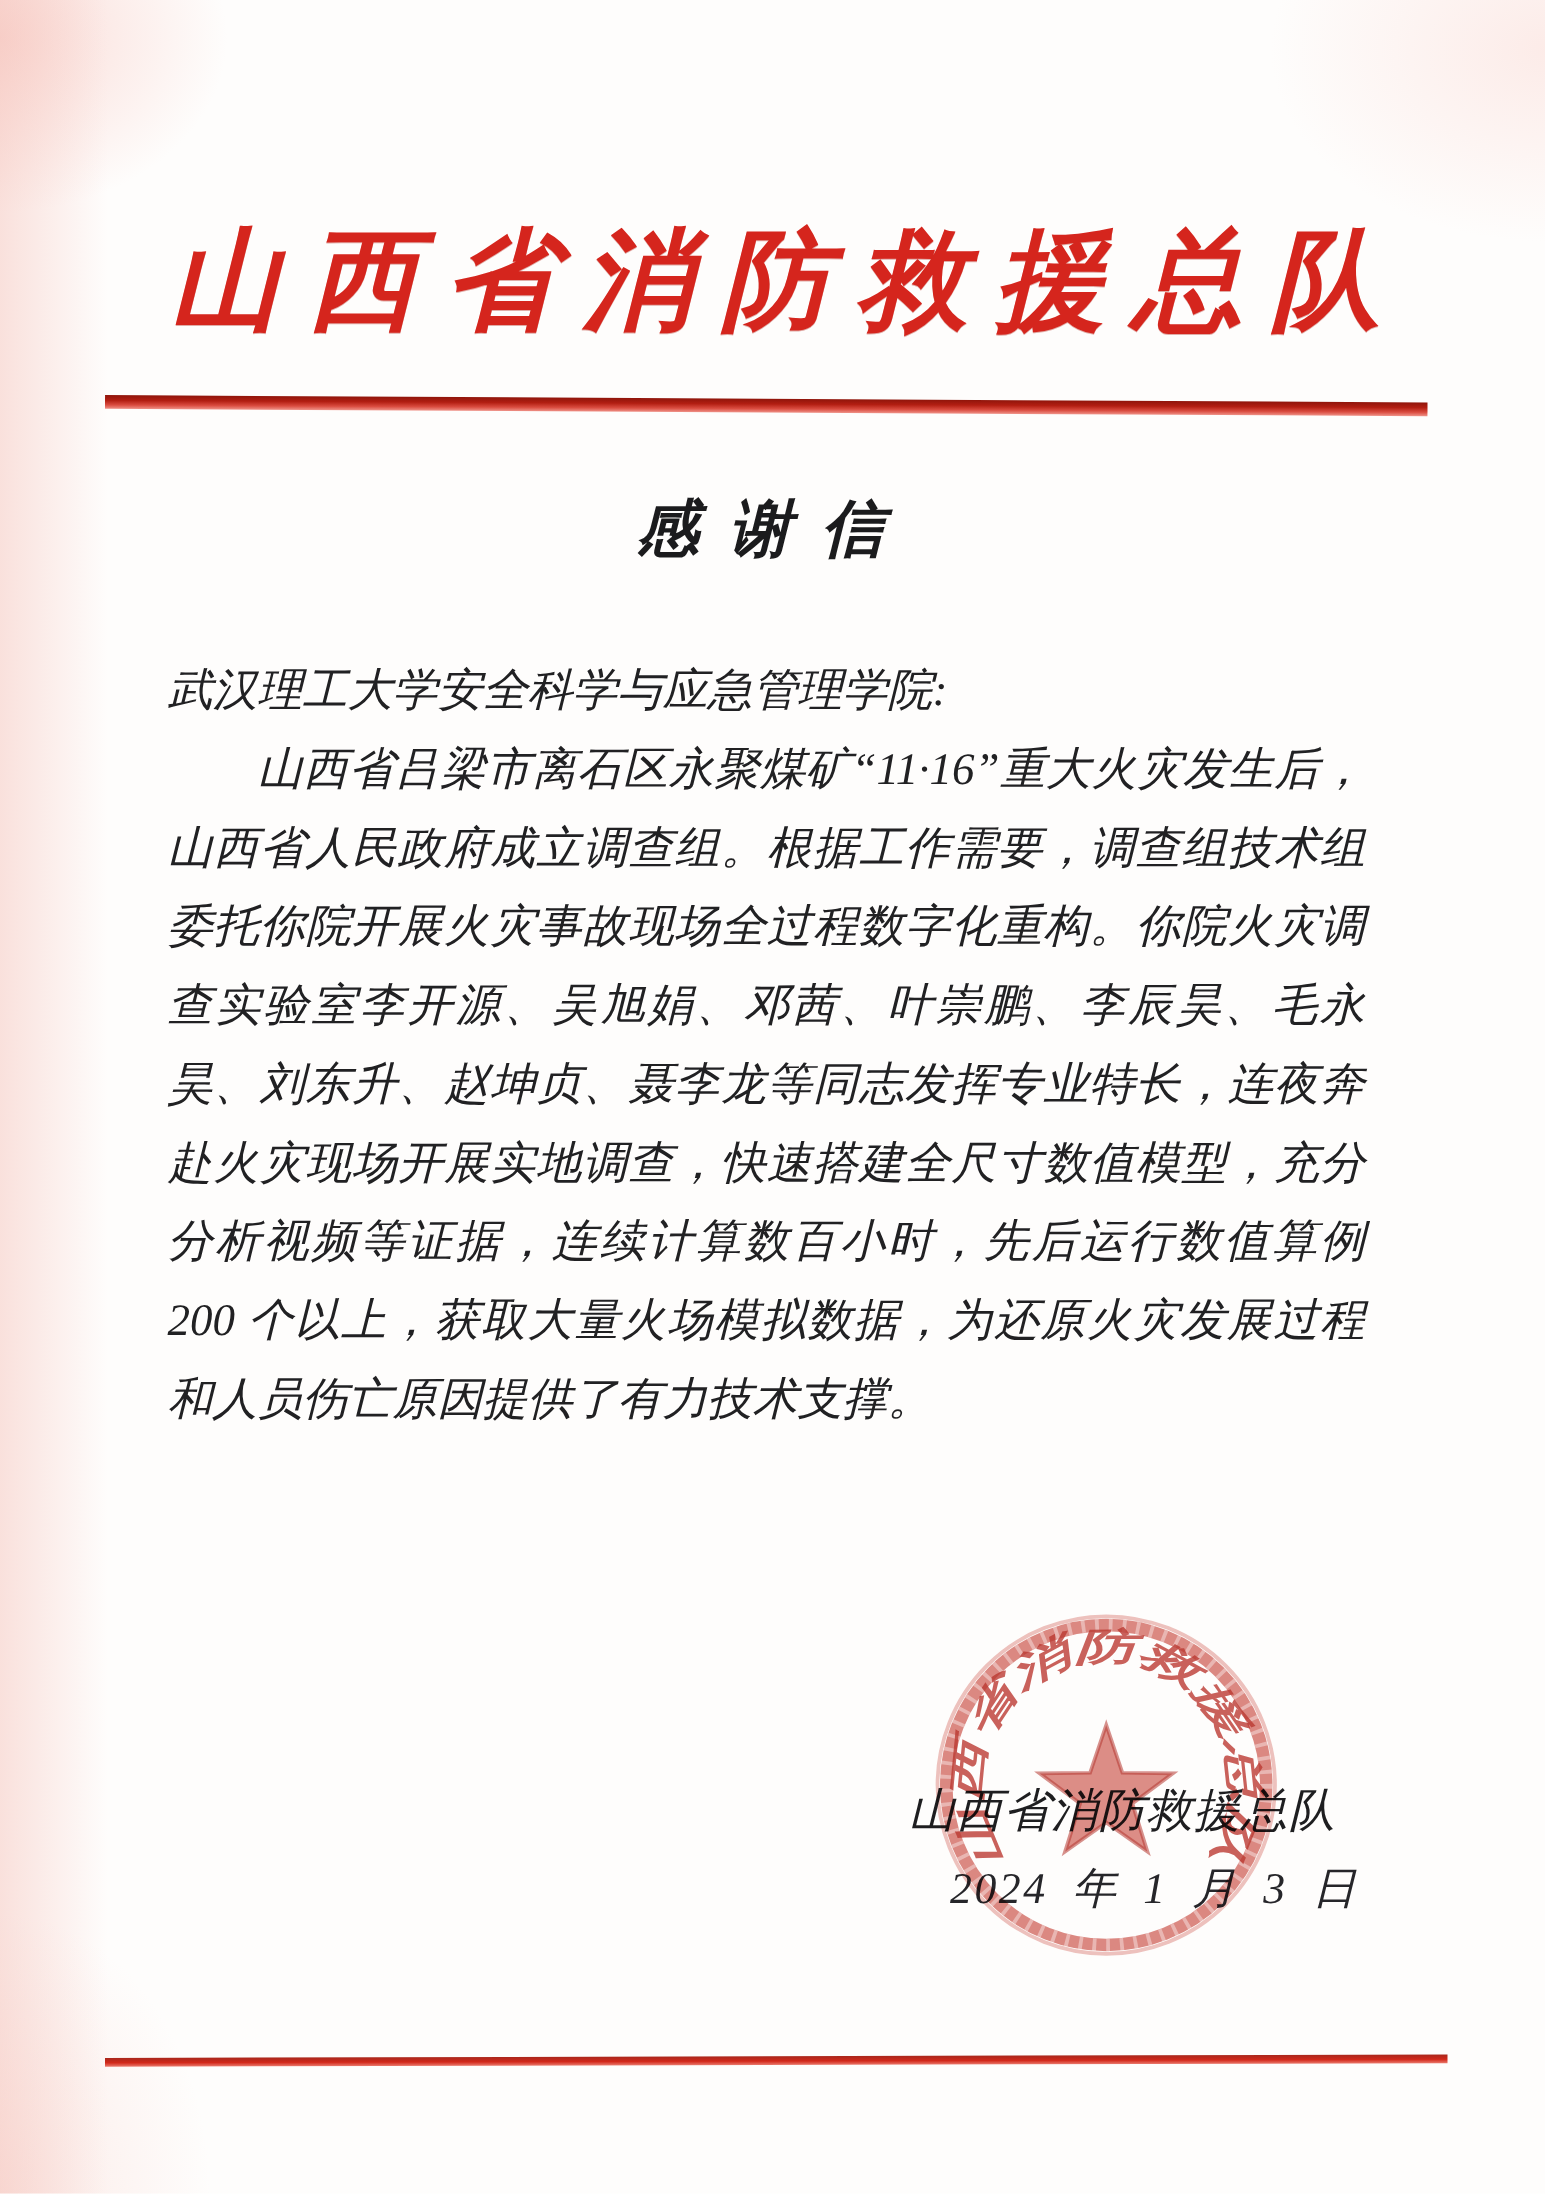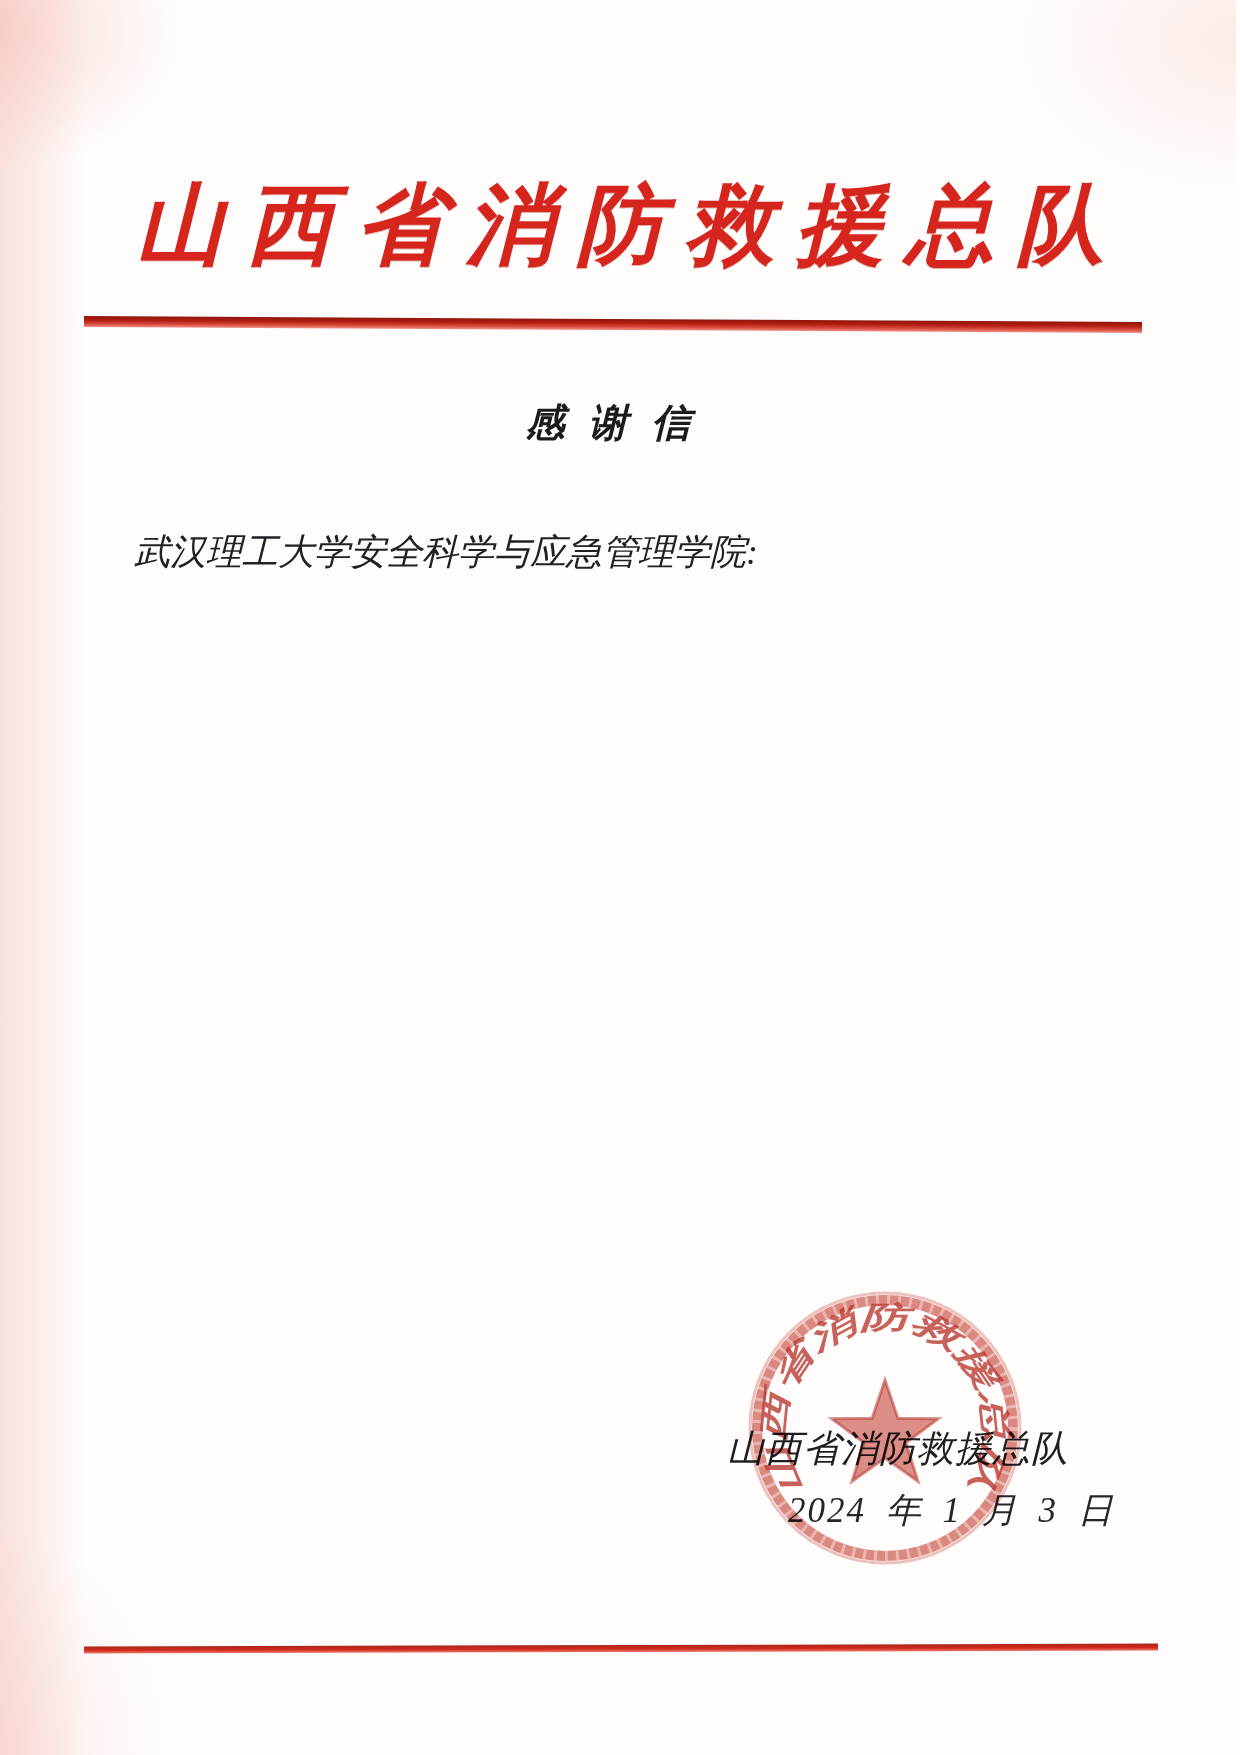--- a/index.html
+++ b/index.html
@@ -29,38 +29,38 @@
     letter-spacing:22px; padding-left:22px; box-sizing:border-box;
     text-shadow:0 1px 0 rgba(170,20,10,0.35);
   }
   .rule-top {
     position:absolute; left:84px; top:319px; width:1058px; height:11px;
     background:linear-gradient(180deg,#8f150b 0%, #b21e12 38%, #da4c40 72%, #ef9288 100%);
     transform:rotate(0.32deg);
   }
   .letter-title {
     position:absolute; left:0; top:396px; width:1240px; margin:0;
-    text-align:center; font-size:39px; font-weight:700; color:#1b1b1d;
+    text-align:center; font-size:50px; font-weight:700; color:#1b1b1d;
     letter-spacing:24px; box-sizing:border-box;
     line-height:54px;
   }
   .letter-body {
     position:absolute; left:134px; top:521px; width:958px;
     font-size:36px; line-height:63px; color:#212123;
     text-align:justify;
   }
   .letter-body p { margin:0; }
   .para { text-indent:2em; }
   .signature {
     position:absolute; left:727px; top:1424px;
     font-size:37px; color:#1e1e20; letter-spacing:1px;
   }
   .date {
     position:absolute; left:760px; top:1487px;
-    font-size:35px; color:#26262a; word-spacing:9px; letter-spacing:2px;margin-left:28px;
+    font-size:35px; color:#26262a; word-spacing:9px; letter-spacing:2px;
   }
   .seal {
     position:absolute; left:743px; top:1286px;
     mix-blend-mode:multiply; opacity:0.93; pointer-events:none;
   }
   .seal-ring-text {
     font-family:"Liberation Serif","DejaVu Serif",serif;
     font-size:31px; font-weight:bold;
     fill:rgba(182,42,35,0.80);
   }
@@ -78,20 +78,21 @@
   <div class="smudge-left"></div>
 
   <h1 class="letterhead">山西省消防救援总队</h1>
 
   <div class="rule-top"></div>
 
   <h2 class="letter-title">感谢信</h2>
 
   <div class="letter-body">
     <p class="salutation">武汉理工大学安全科学与应急管理学院:</p>
+    <p class="para">山西省吕梁市离石区永聚煤矿“11·16”重大火灾发生后，山西省人民政府成立调查组。根据工作需要，调查组技术组委托你院开展火灾事故现场全过程数字化重构。你院火灾调查实验室李开源、吴旭娟、邓茜、叶崇鹏、李辰昊、毛永昊、刘东升、赵坤贞、聂李龙等同志发挥专业特长，连夜奔赴火灾现场开展实地调查，快速搭建全尺寸数值模型，充分分析视频等证据，连续计算数百小时，先后运行数值算例 200 个以上，获取大量火场模拟数据，为还原火灾发展过程和人员伤亡原因提供了有力技术支撑。</p>
   </div>
 
   <div class="signature">山西省消防救援总队</div>
 
   <div class="date">2024 年 1 月 3 日</div>
 
   <svg class="seal" width="284" height="284" viewBox="0 0 284 284" xmlns="http://www.w3.org/2000/svg">
 
     <circle cx="142" cy="142" r="135" fill="none" stroke="rgba(205,85,74,0.38)" stroke-width="3"></circle>
     <circle cx="142" cy="142" r="128" fill="none" stroke="rgba(197,60,52,0.66)" stroke-width="10"></circle>

